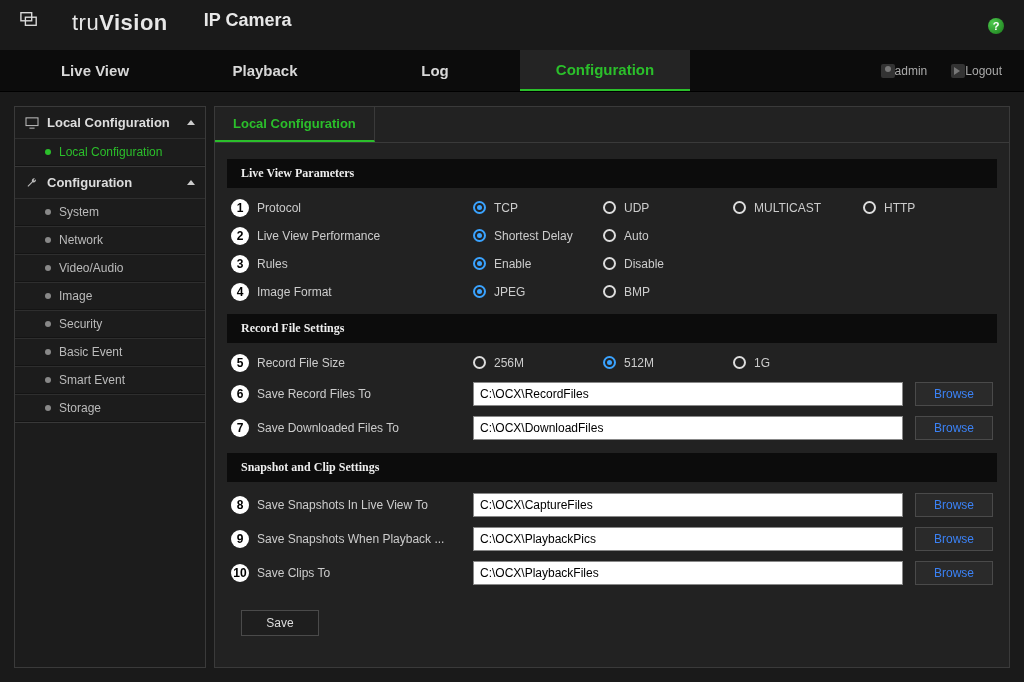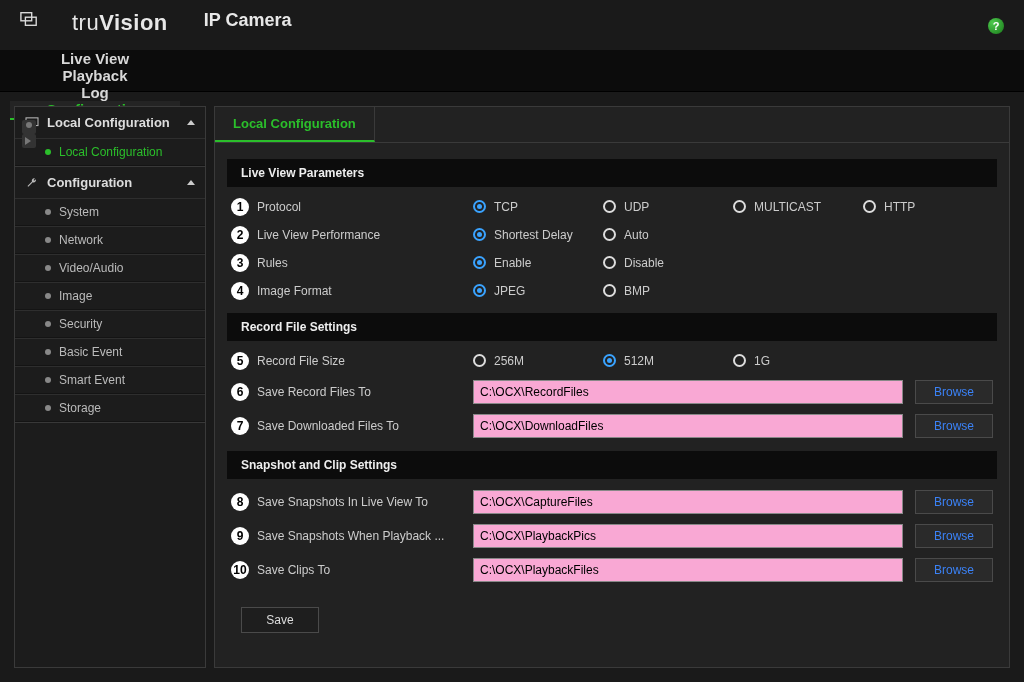--- a/index.html
+++ b/index.html
@@ -52,21 +52,20 @@
   line-height: 16px;
   cursor: pointer;
 }
 .navbar {
   display: flex;
   align-items: stretch;
   background: #0c0c0c;
   height: 42px;
   padding: 0 10px;
   border-bottom: 1px solid #000;
-  flex-direction: column;
 }
 .nav-tab {
   width: 170px;
   display: flex;
   align-items: center;
   justify-content: center;
   color: #d8d8d8;
   font-size: 15px;
   font-weight: bold;
   cursor: pointer;
@@ -184,20 +183,21 @@
   padding: 8px 12px 12px 12px;
   overflow-y: auto;
 }
 .section-title {
   background: #0c0c0c;
   color: #eee;
   font-weight: bold;
   font-size: 12px;
   padding: 7px 14px;
   margin: 8px 0 6px 0;
+  font-family: Liberation Serif, serif;
 }
 .row {
   display: flex;
   align-items: center;
   padding: 5px 4px;
 }
 .num {
   width: 18px; height: 18px;
   border-radius: 50%;
   background: #fff;
@@ -240,21 +240,21 @@
   position: absolute;
   left: 2px; top: 2px;
   width: 5px; height: 5px;
   border-radius: 50%;
   background: #3aa3ff;
 }
 .radio.on { border-color: #3aa3ff; }
 .path-input {
   flex: 1;
   height: 24px;
-  background: #f9a8d4;
+  background: #ffffff;
   color: #000;
   border: 1px solid #888;
   padding: 0 6px;
   font-size: 12px;
   margin-right: 12px;
 }
 .browse-btn {
   width: 78px;
   height: 24px;
   background: #2a2a2a;

